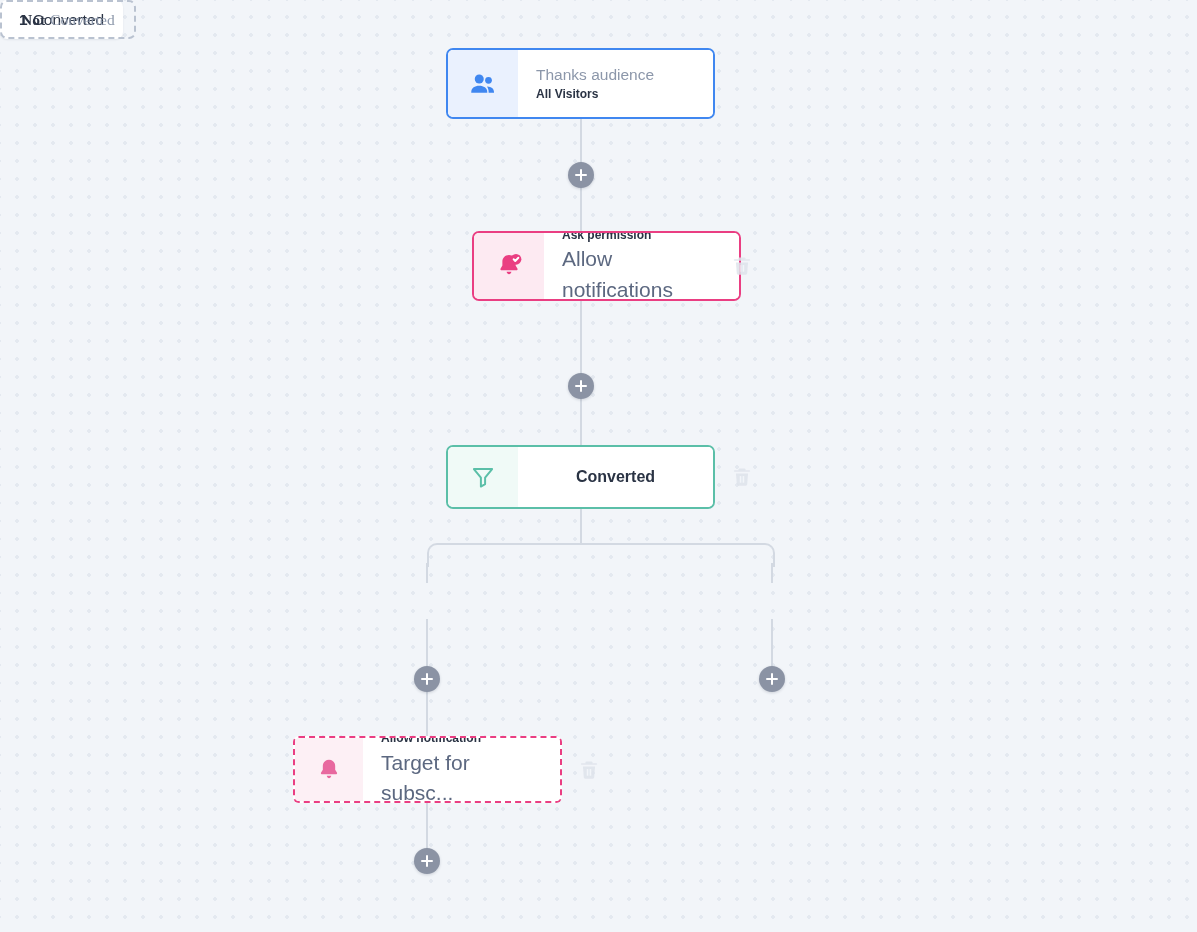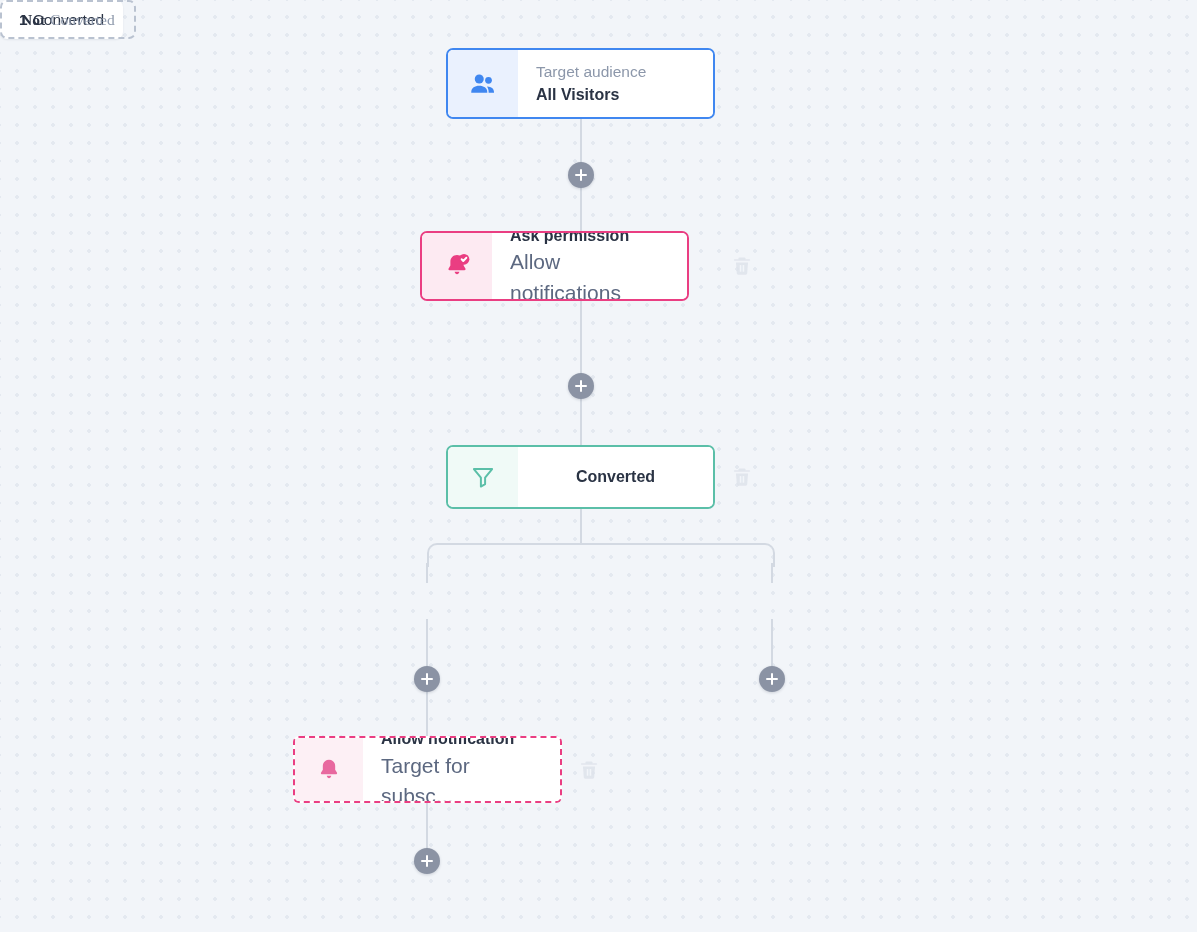--- a/index.html
+++ b/index.html
@@ -77,21 +77,21 @@
     justify-content: center;
     padding: 0 18px;
     background: #ffffff;
   }
   .node-sub-top {
     font-size: 15.5px;
     color: #8c97aa;
     line-height: 1.45;
   }
   .node-title {
-    font-size: 16px;
+    font-size: 12px;
     font-weight: bold;
     color: #2a3344;
     line-height: 1.45;
   }
   .node-sub-bottom {
     font-size: 21px;
     color: #5c6880;
     line-height: 1.45;
   }
   .node-title-center {
@@ -105,21 +105,21 @@
   
   .node-audience {
     left: 446px; top: 48px;
     width: 269px; height: 71px;
     border: 2px solid #4087f0;
   }
   .node-audience .node-icon { background: #eaf1fe; }
 
   
   .node-permission {
-    left: 420px; top: 231px;
+    left: 472px; top: 231px;
     width: 269px; height: 70px;
     border: 2px solid #ea3e82;
   }
   .node-permission .node-icon { background: #fdeaf2; }
 
   
   .node-filter {
     left: 446px; top: 445px;
     width: 269px; height: 64px;
     border: 2px solid #5bbfa8;
@@ -235,21 +235,21 @@
   <div class="node node-audience">
     <div class="node-icon">
       <svg class="icon-svg" width="30" height="30" viewBox="0 0 24 24" fill="#4087f0">
         <circle cx="9" cy="8" r="3.6"></circle>
         <circle cx="16.4" cy="9" r="2.7"></circle>
         <path d="M2.6 18.4c0-3.3 2.9-5 6.4-5s6.4 1.7 6.4 5v.6H2.6z"></path>
         <path d="M15.6 13.9c2.9.2 5.2 1.7 5.2 4.5v.6h-4.3v-.6c0-1.7-.4-3.2-1.3-4.3z"></path>
       </svg>
     </div>
     <div class="node-body">
-      <div class="node-sub-top">Target audience</div>
+      <div class="node-sub-top">Thanks audience</div>
       <div class="node-title">All Visitors</div>
     </div>
   </div>
 
   <div class="plus-btn" style="left:568px; top:162px;"></div>
 
   <div class="node node-permission">
     <div class="node-icon">
       <svg class="icon-svg" width="30" height="30" viewBox="0 0 24 24">
         <path fill="#ea3e82" d="M12 3.2c-3.1 0-5.3 2.3-5.3 5.3v3.1L5.3 14c-.4.6 0 1.4.8 1.4h11.8c.8 0 1.2-.8.8-1.4l-1.4-2.4V8.5c0-3-2.2-5.3-5.3-5.3z"></path>

